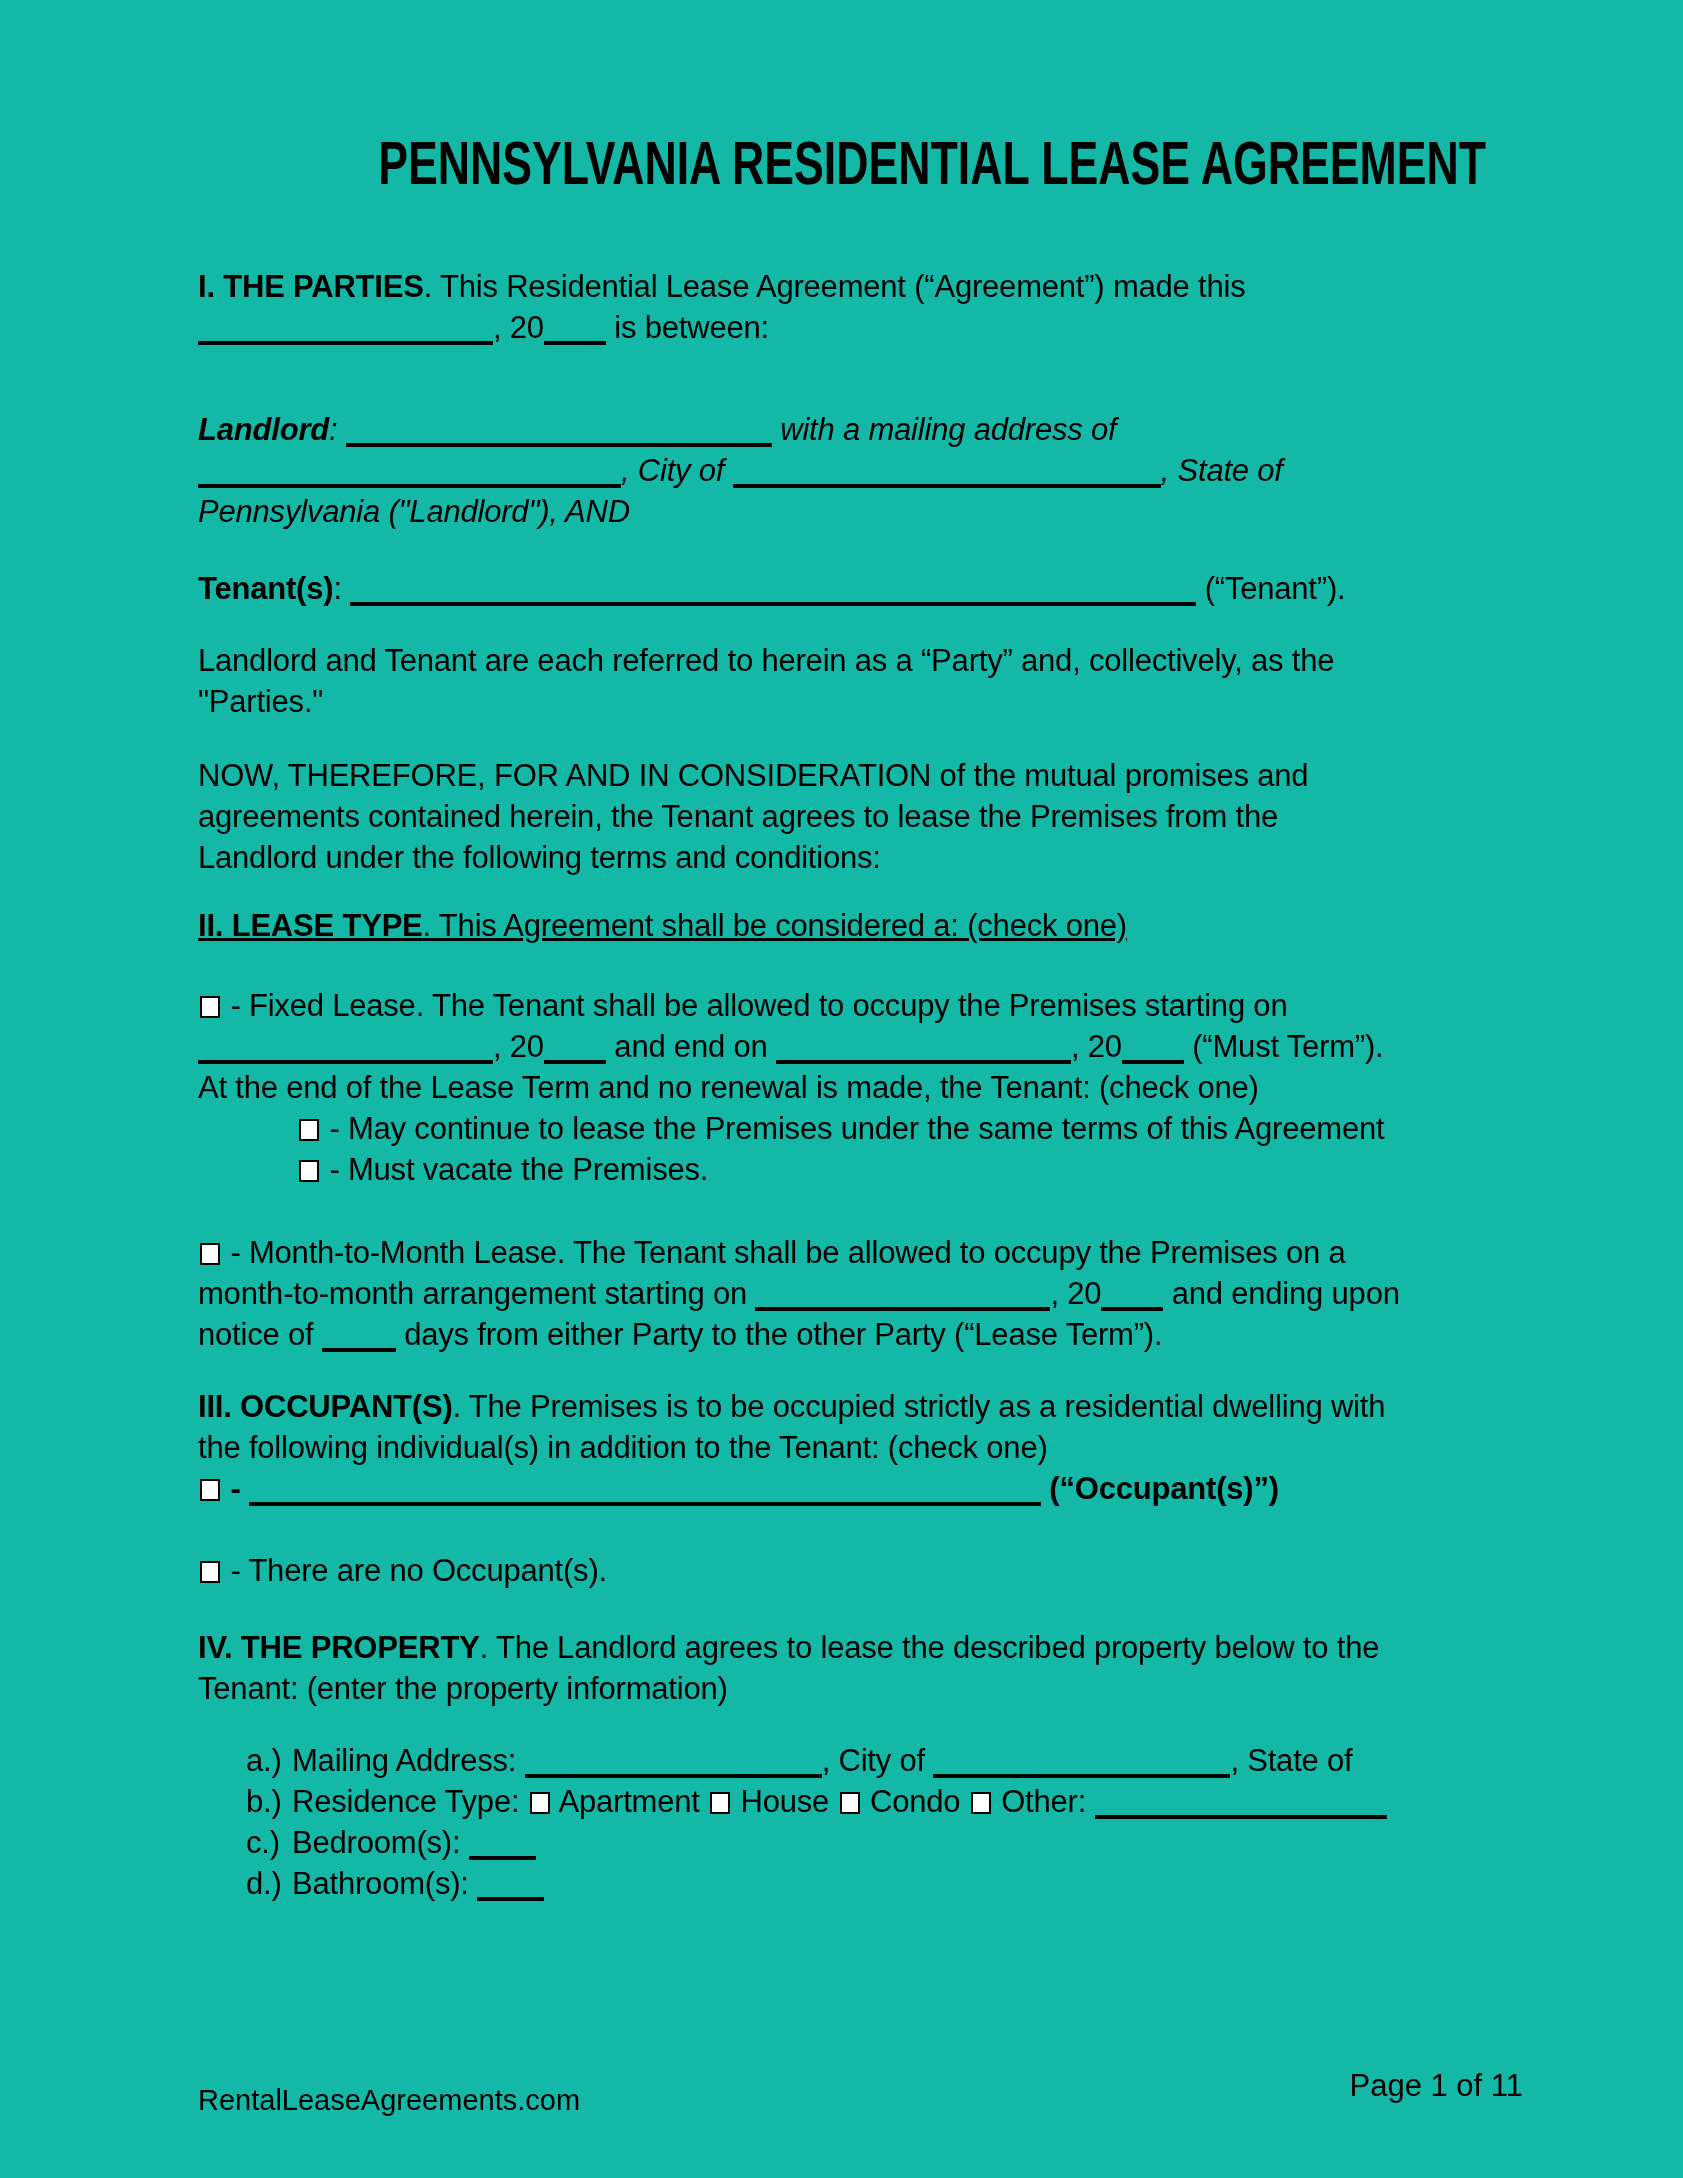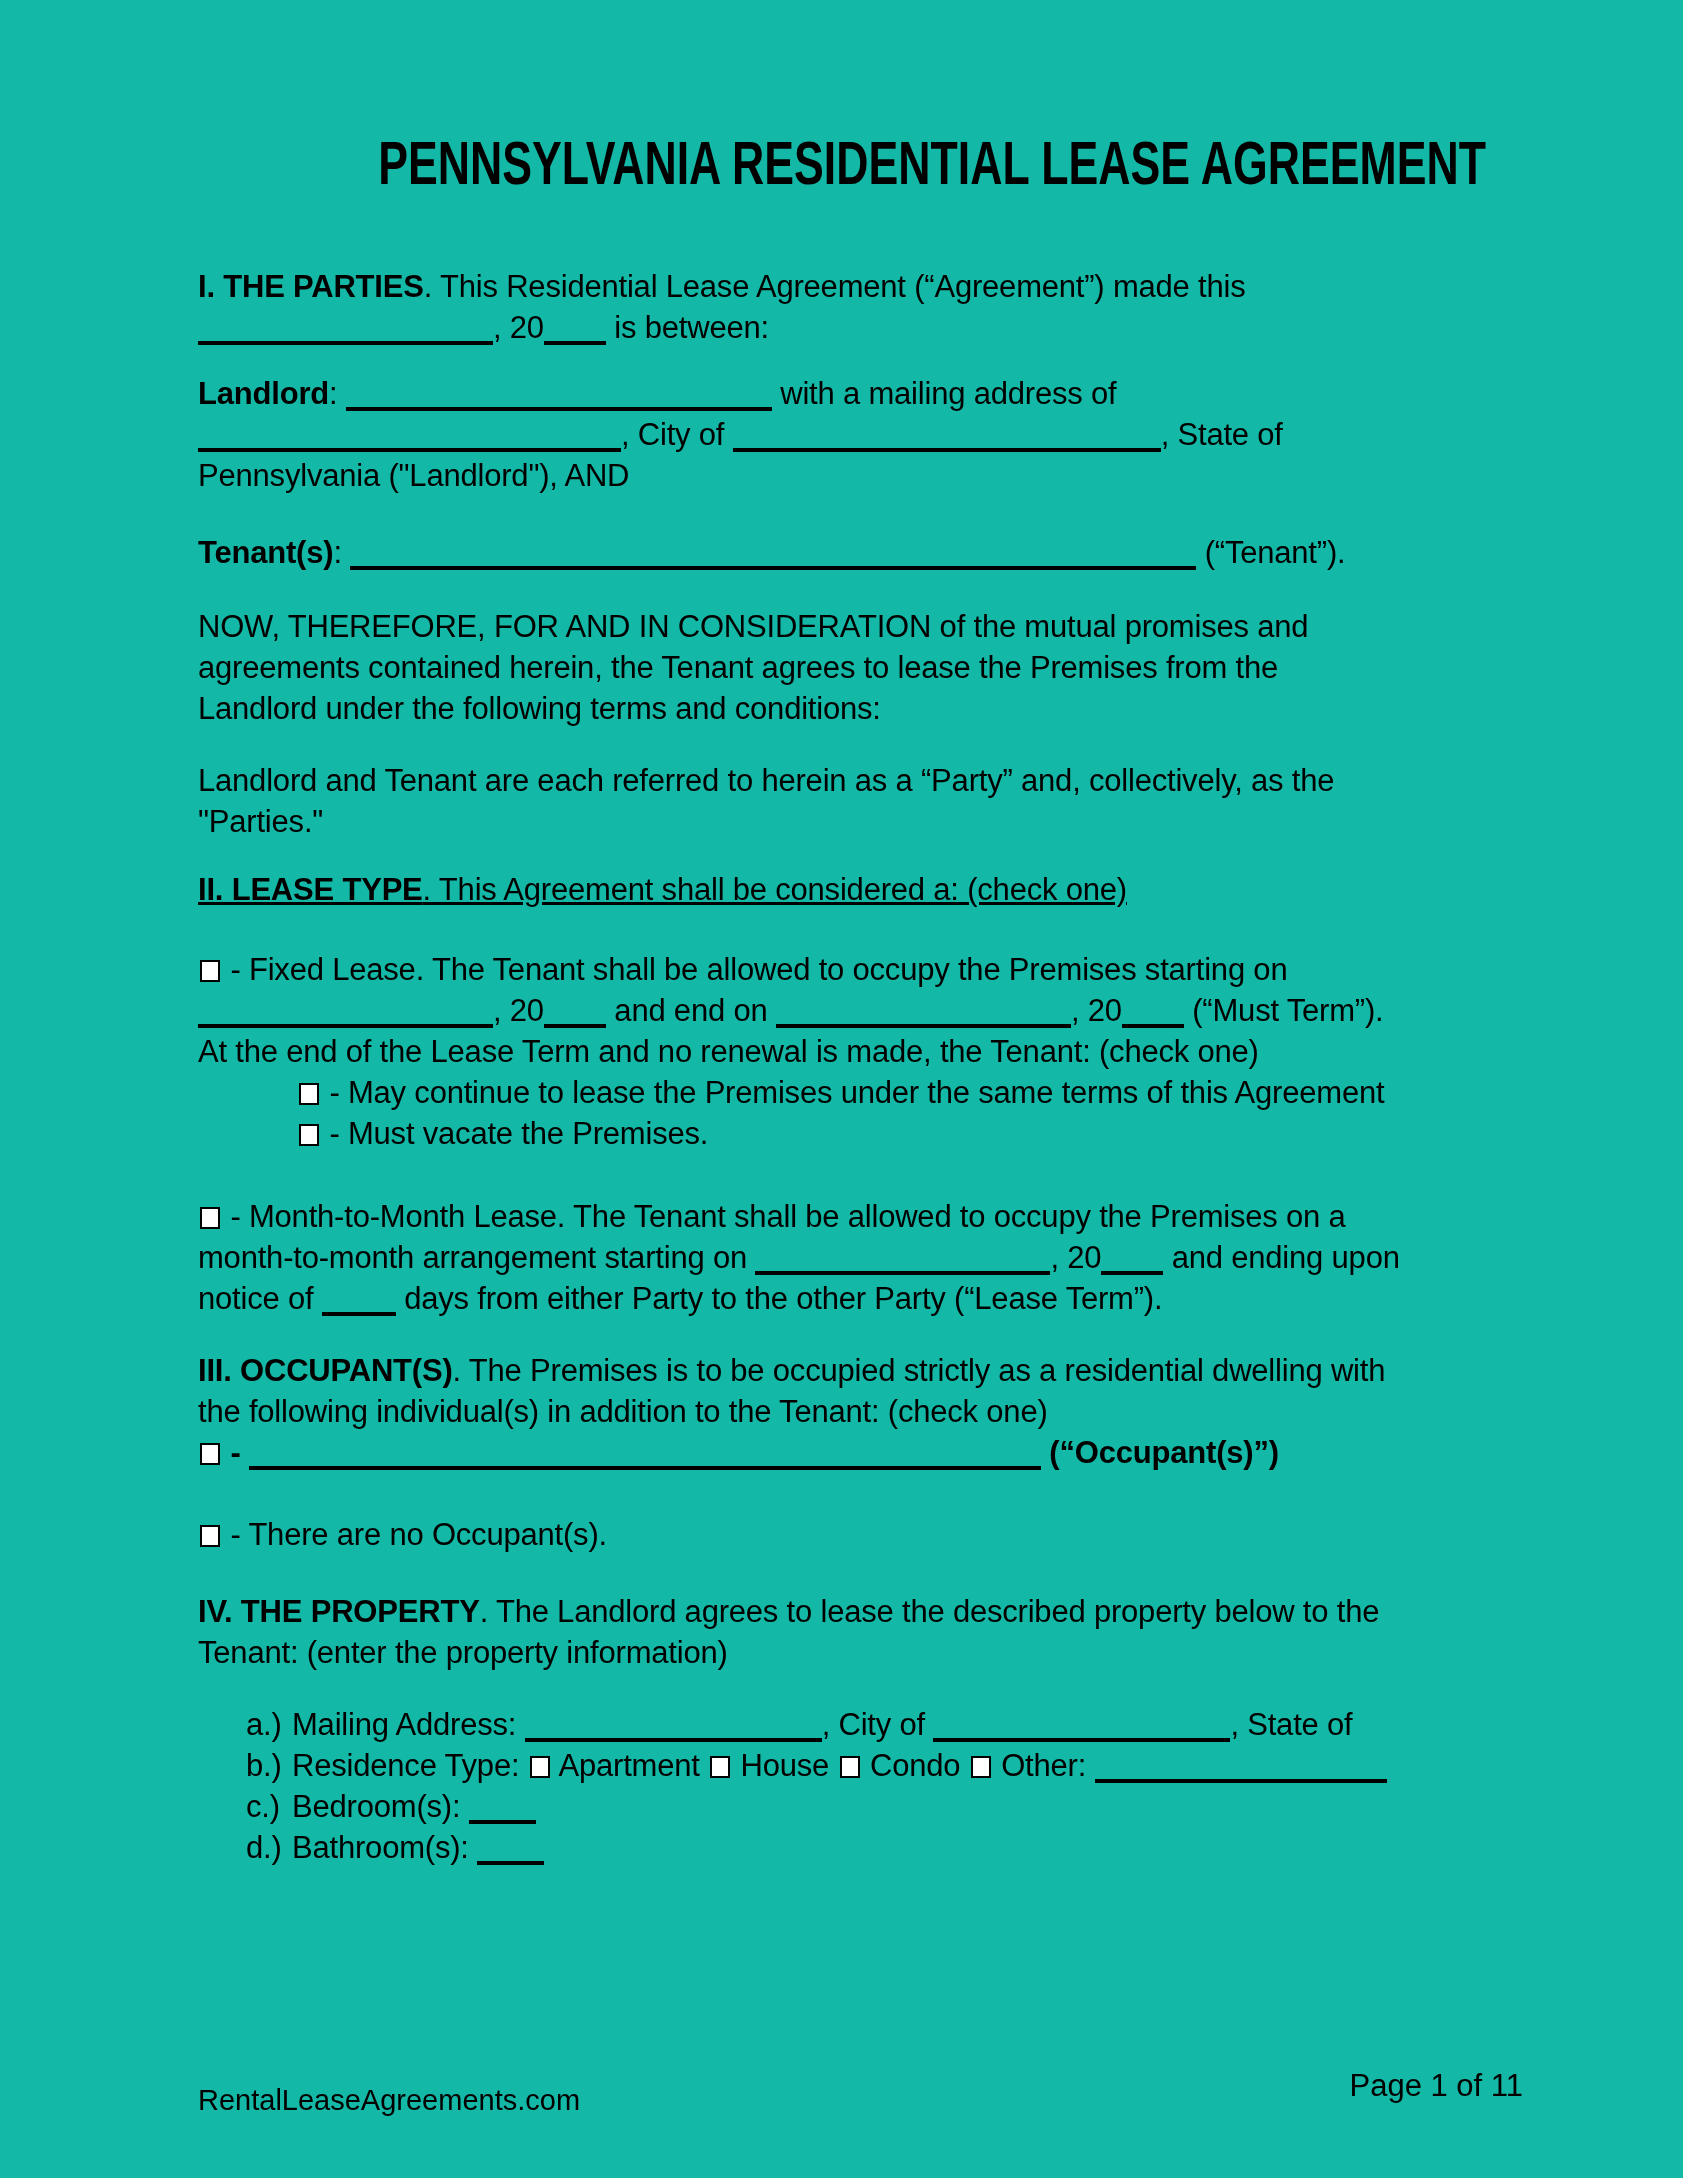--- a/index.html
+++ b/index.html
@@ -35,36 +35,36 @@
 <body>
 
 <div class="page">
   <div class="content">
     <div class="doc-title">PENNSYLVANIA RESIDENTIAL LEASE AGREEMENT</div>
     <div>
         <div class="block" style="margin-top: 68px;">
           <div class="line"><span class="b">I. THE PARTIES</span><span>. This Residential Lease Agreement (“Agreement”) made this</span></div>
           <div class="line"><span class="blank" style="width: 295px;"></span><span>, 20</span><span class="blank" style="width: 62px;"></span><span> is between:</span></div>
         </div>
-        <div class="block" style="margin-top: 25px;">
+        <div class="block" style="margin-top: 61px; font-style: italic;">
           <div class="line"><span class="b">Landlord</span><span>: </span><span class="blank" style="width: 426px;"></span><span> with a mailing address of</span></div>
           <div class="line"><span class="blank" style="width: 423px;"></span><span>, City of </span><span class="blank" style="width: 428px;"></span><span>, State of</span></div>
           <div class="line"><span>Pennsylvania ("Landlord"), AND</span></div>
         </div>
         <div class="block" style="margin-top: 36px;">
           <div class="line"><span class="b">Tenant(s)</span><span>: </span><span class="blank" style="width: 846px;"></span><span> (“Tenant”).</span></div>
         </div>
+        <div class="block" style="margin-top: 31px;">
+          <div class="line"><span>Landlord and Tenant are each referred to herein as a “Party” and, collectively, as the</span></div>
+          <div class="line"><span>"Parties."</span></div>
+        </div>
         <div class="block" style="margin-top: 33px;">
           <div class="line"><span>NOW, THEREFORE, FOR AND IN CONSIDERATION of the mutual promises and</span></div>
           <div class="line"><span>agreements contained herein, the Tenant agrees to lease the Premises from the</span></div>
           <div class="line"><span>Landlord under the following terms and conditions:</span></div>
-        </div>
-        <div class="block" style="margin-top: 31px;">
-          <div class="line"><span>Landlord and Tenant are each referred to herein as a “Party” and, collectively, as the</span></div>
-          <div class="line"><span>"Parties."</span></div>
         </div>
         <div class="block" style="margin-top: 27px; text-decoration: underline;">
           <div class="line"><span class="b">II. LEASE TYPE</span><span>. This Agreement shall be considered a: (check one)</span></div>
         </div>
         <div class="block" style="margin-top: 39px;">
           <div class="line"><span class="cb"></span><span> - Fixed Lease. The Tenant shall be allowed to occupy the Premises starting on</span></div>
           <div class="line"><span class="blank" style="width: 295px;"></span><span>, 20</span><span class="blank" style="width: 62px;"></span><span> and end on </span><span class="blank" style="width: 295px;"></span><span>, 20</span><span class="blank" style="width: 62px;"></span><span> (“Must Term”).</span></div>
           <div class="line"><span>At the end of the Lease Term and no renewal is made, the Tenant: (check one)</span></div>
         </div>
         <div class="block" style="margin-top: 0px; padding-left: 99px;">

